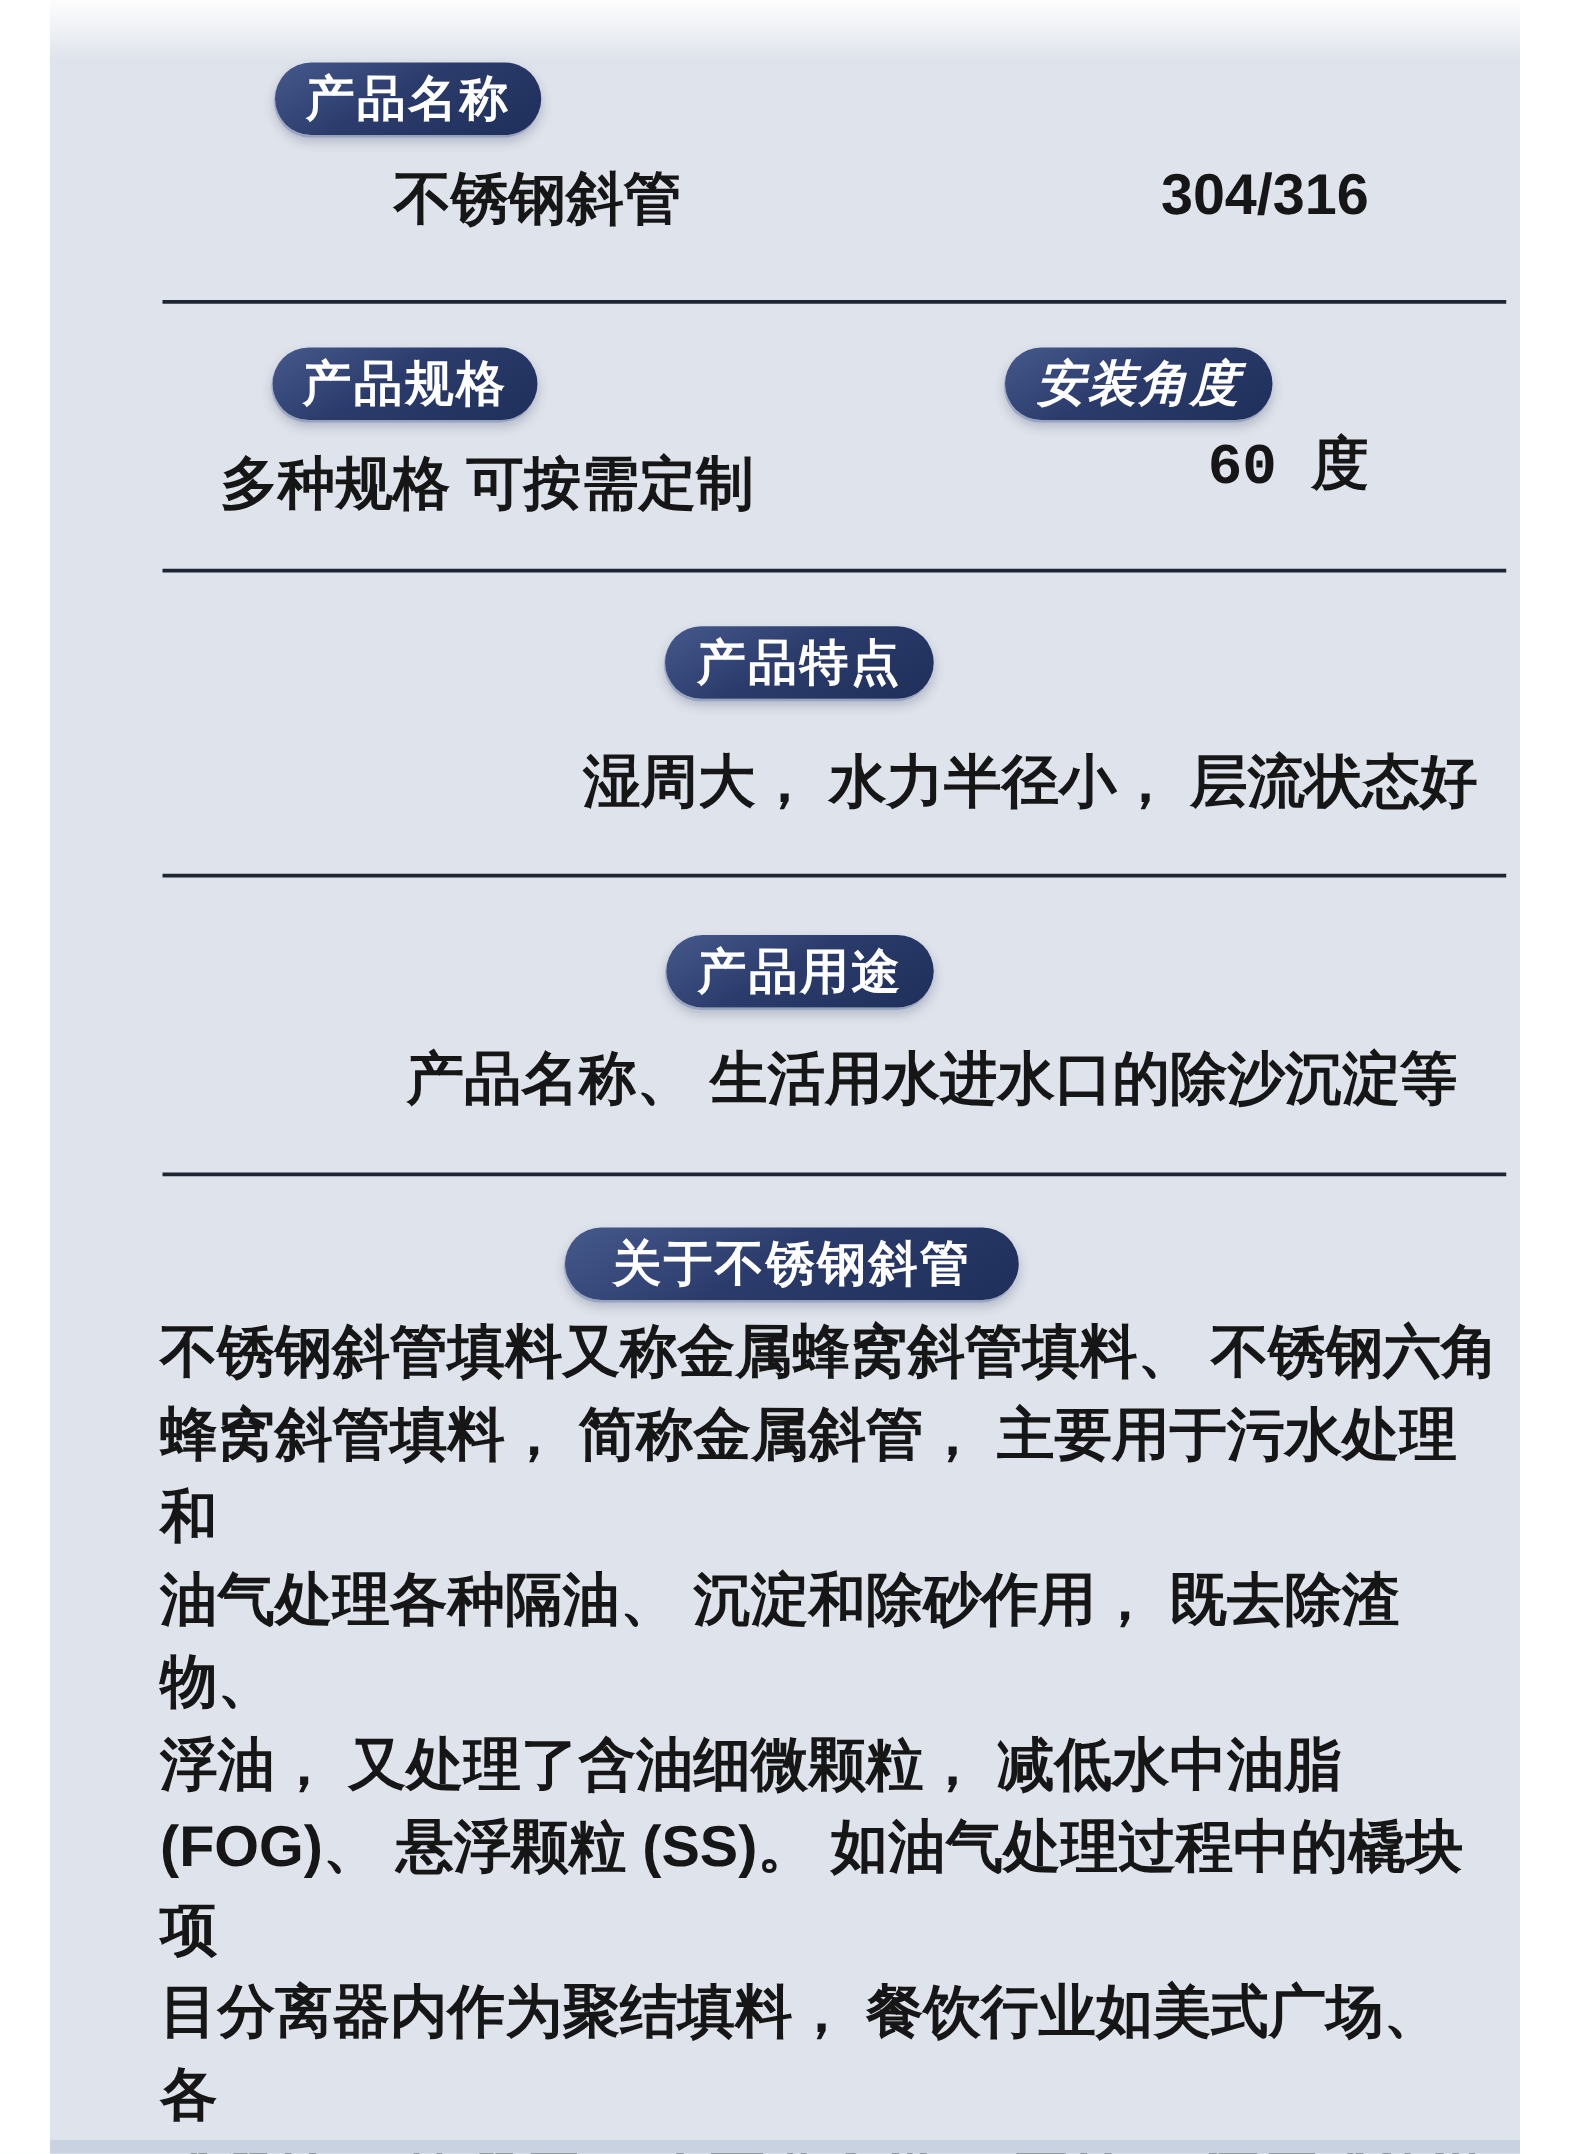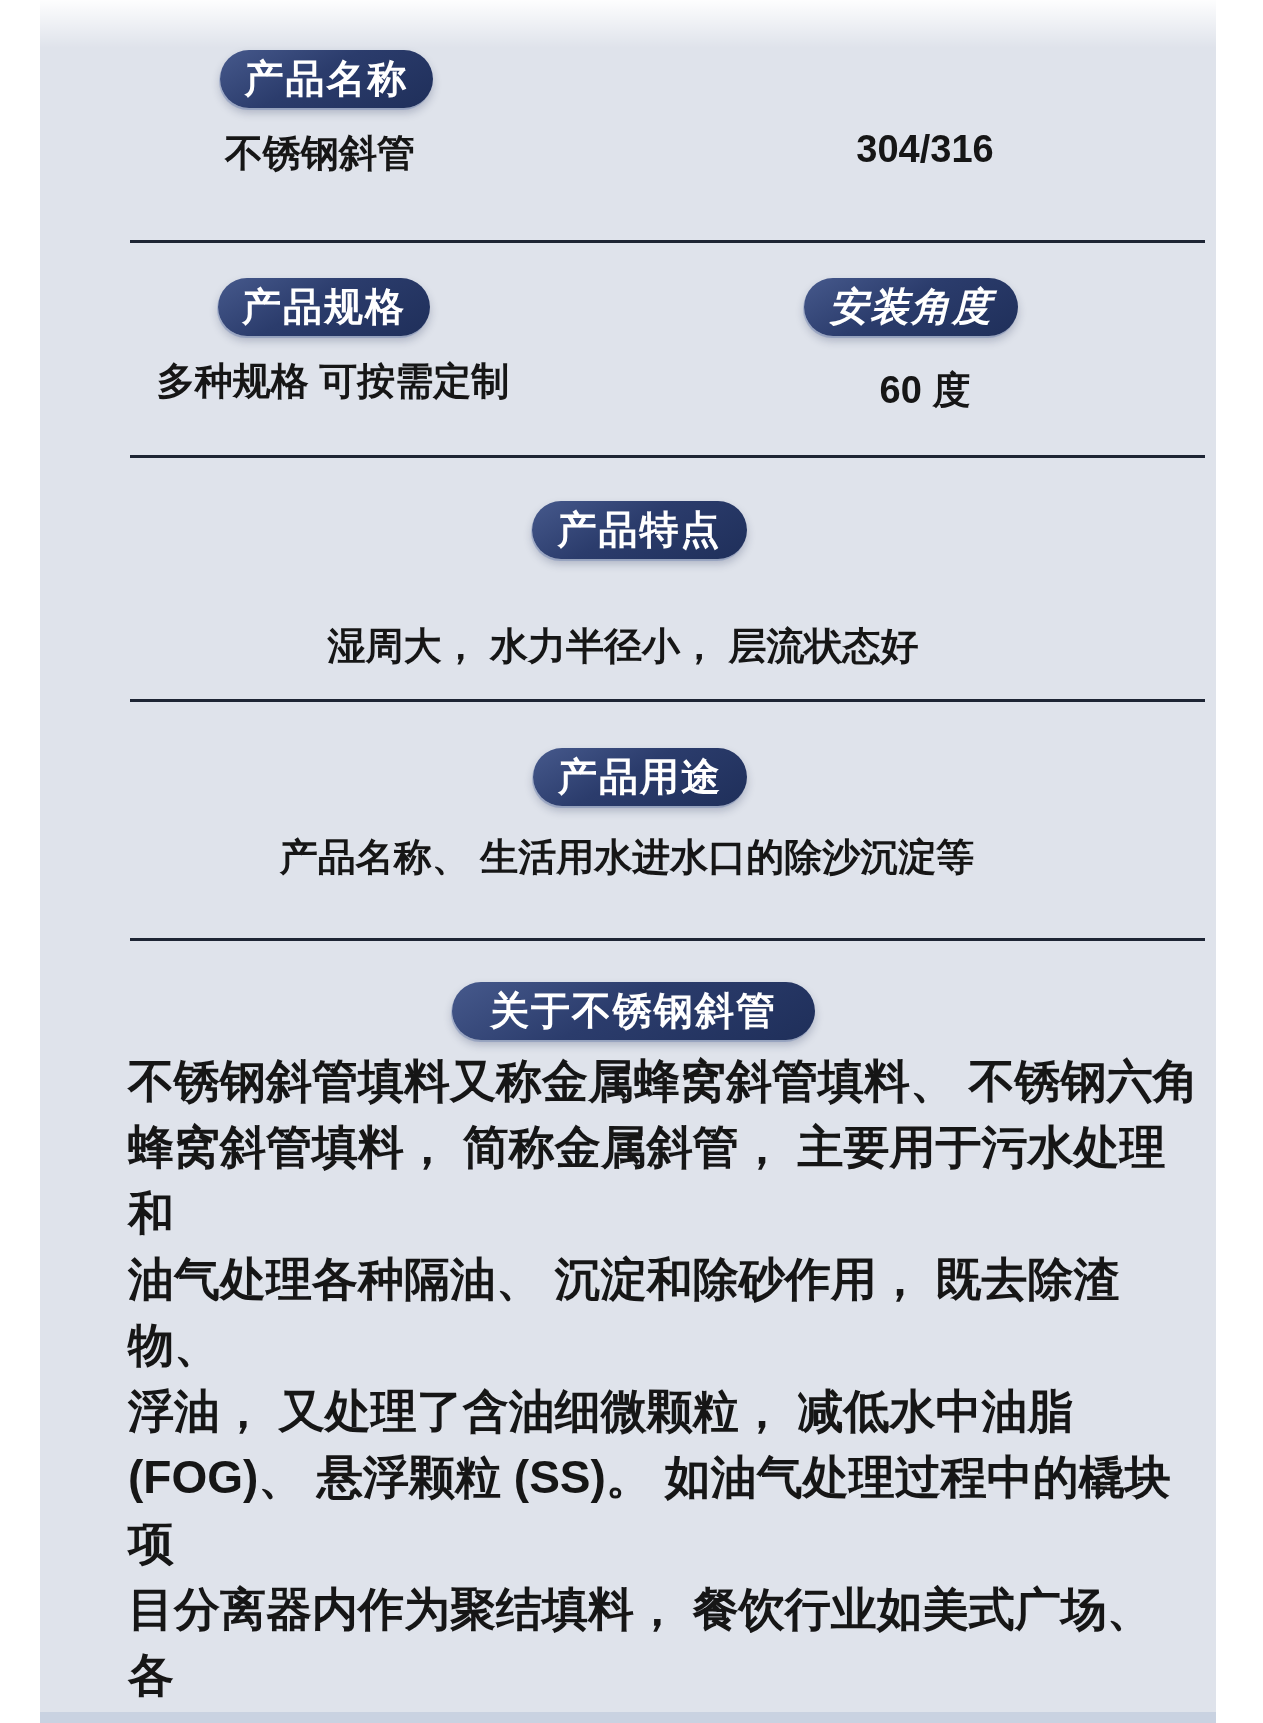--- a/index.html
+++ b/index.html
@@ -37,23 +37,23 @@
     color:#ffffff;
     font-size:39px;
     font-weight:700;
     letter-spacing:2px;
     display:flex;align-items:center;justify-content:center;
     white-space:nowrap;
   }
   .value{
     position:absolute;
     color:#161616;
-    font-size:38px;
+    font-size:46px;
     font-weight:600;
-    text-align:center;
+    text-align:right;
     white-space:nowrap;
   }
   .divider{
     position:absolute;
     left:90px;width:1075px;height:3px;
     background:#1e2534;
   }
   .paragraph{
     position:absolute;
     left:88px;top:1048px;width:1082px;
@@ -68,22 +68,22 @@
   .b-name   {left:180px;top:50px; width:213px;}
   .b-mat    {left:778px;top:50px; width:214px;}
   .b-spec   {left:178px;top:278px;width:212px;}
   .b-angle  {left:764px;top:278px;width:214px;font-style:italic;}
   .b-feat   {left:492px;top:501px;width:215px;}
   .b-use    {left:493px;top:748px;width:214px;}
   .b-about  {left:412px;top:982px;width:363px;}
   .v-name   {left:55px; top:128px;width:450px;}
   .v-mat    {left:715px;top:128px;width:340px;}
   .v-spec   {left:23px; top:356px;width:540px;}
-  .v-angle  {left:715px;top:365px;width:340px;}
-  .v-feat   {left:44px; top:595px;width:1078px;margin-top:26px;}
+  .v-angle  {left:715px;top:340px;width:340px;font-family:Liberation Mono, monospace;}
+  .v-feat   {left:64px; top:595px;width:1078px;}
   .v-use    {left:48px; top:832px;width:1078px;}
   .d1{top:240px;} .d2{top:455px;} .d3{top:699px;} .d4{top:938px;}
 </style>
 </head>
 <body>
 
 <div class="canvas">
   <div class="content">
 
     <div class="badge b-name">产品名称</div>

